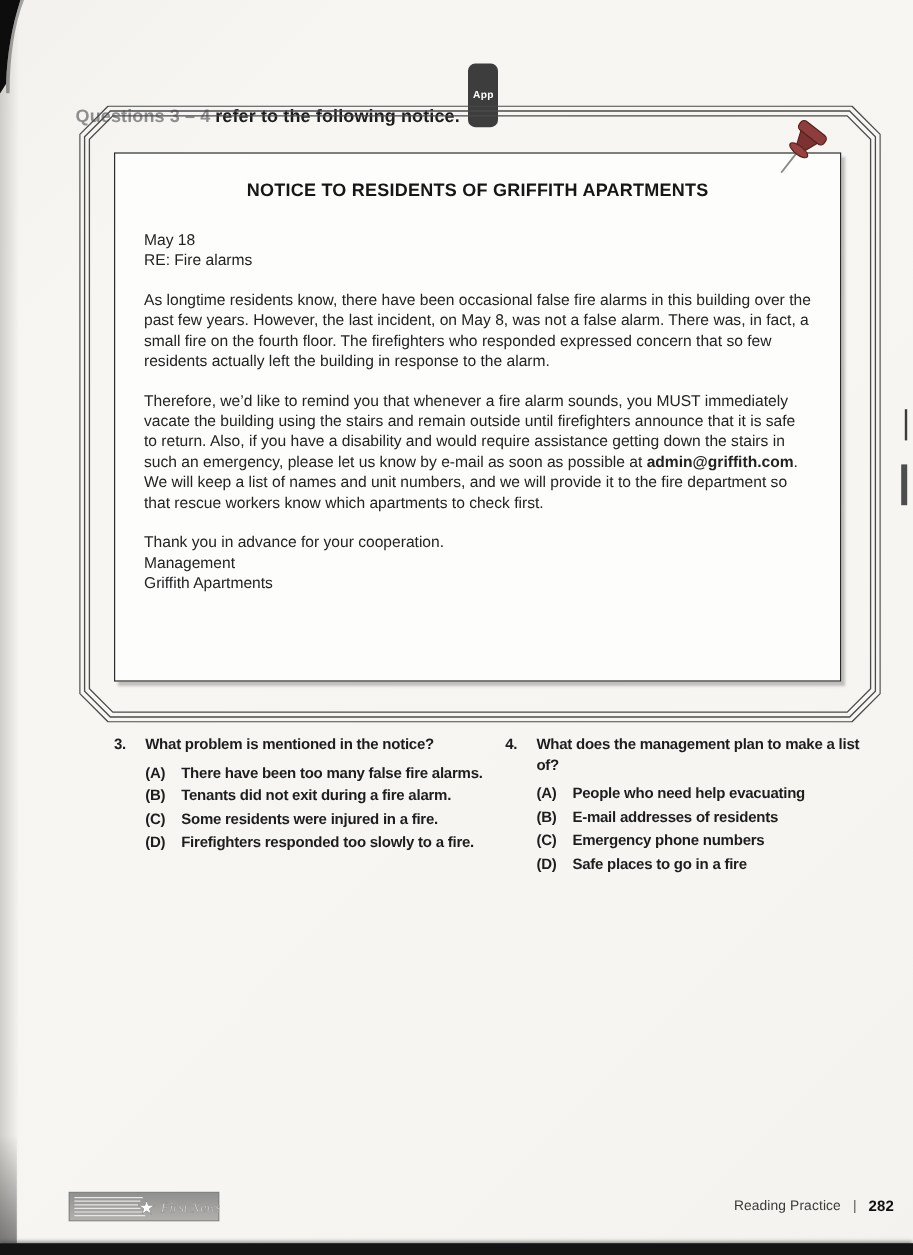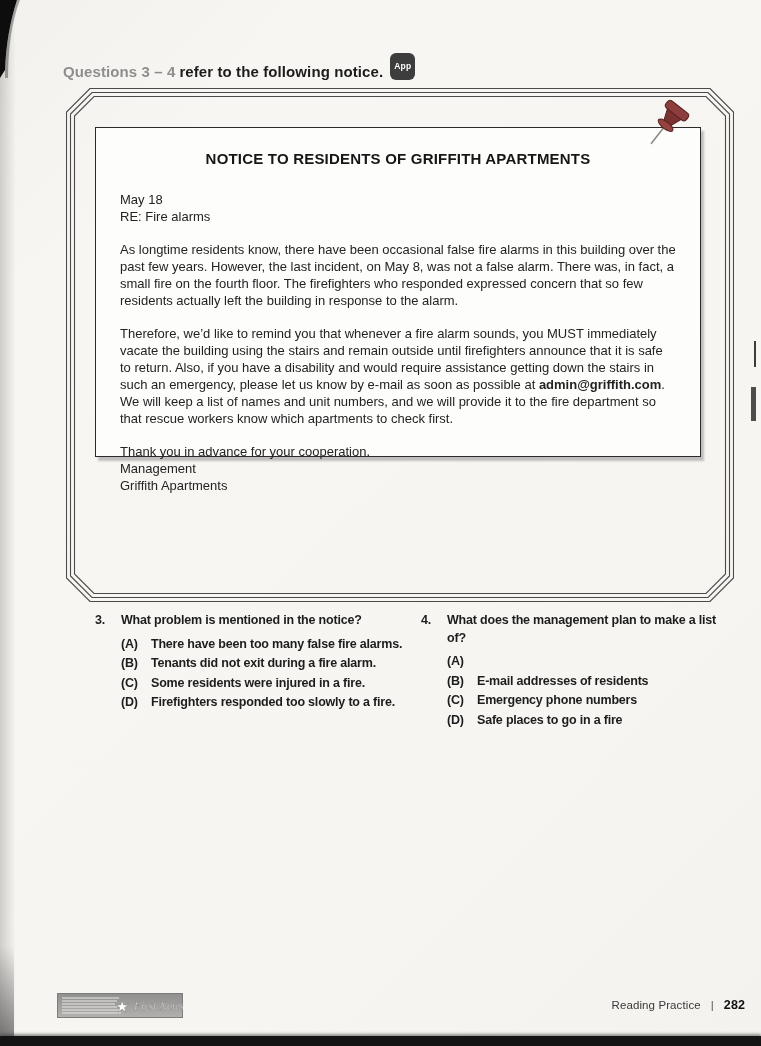--- a/index.html
+++ b/index.html
@@ -33,29 +33,29 @@
   
   .header{
     position:absolute;left:63px;top:53px;
     font-size:15px;font-weight:bold;color:#1c1c1c;letter-spacing:.1px;
     display:flex;align-items:flex-end;gap:7px;white-space:nowrap;
   }
   .header .q-range{color:#8e8e8e;margin-right:4px;}
   .app-badge{
     display:inline-block;background:#3d3d3d;color:#fff;
     font-size:8.5px;font-weight:bold;line-height:1;
-    padding:9px 4px;border-radius:6px;letter-spacing:.2px;
+    padding:22px 4px;border-radius:6px;letter-spacing:.2px;
   }
 
   
   .frame-svg{position:absolute;left:66px;top:88px;}
 
   
   .notice-box{
-    position:absolute;left:95px;top:127px;width:606px;height:330px;
+    position:absolute;left:95px;top:127px;width:606px;height:441px;
     background:#fdfdfc;
     border:1.5px solid #2b2b2b;
     box-shadow:3px 4px 2px rgba(90,90,90,.35);
     box-sizing:border-box;
     padding:18px 24px 0 24px;
     color:#232323;
   }
   .notice-title{
     text-align:center;font-weight:bold;font-size:15px;color:#161616;
     letter-spacing:.2px;margin-top:4px;
@@ -175,20 +175,21 @@
     </div>
 
     <div class="q-col">
       <div class="q-row">
         <div class="q-num">4.</div>
         <div class="q-body">
           <div>What does the management plan to make a list of?</div>
           <div class="q-options">
             <div class="opt">
               <span class="opt-letter">(A)</span>
+              <span class="opt-text">People who need help evacuating</span>
             </div>
             <div class="opt">
               <span class="opt-letter">(B)</span>
               <span class="opt-text">E-mail addresses of residents</span>
             </div>
             <div class="opt">
               <span class="opt-letter">(C)</span>
               <span class="opt-text">Emergency phone numbers</span>
             </div>
             <div class="opt">

